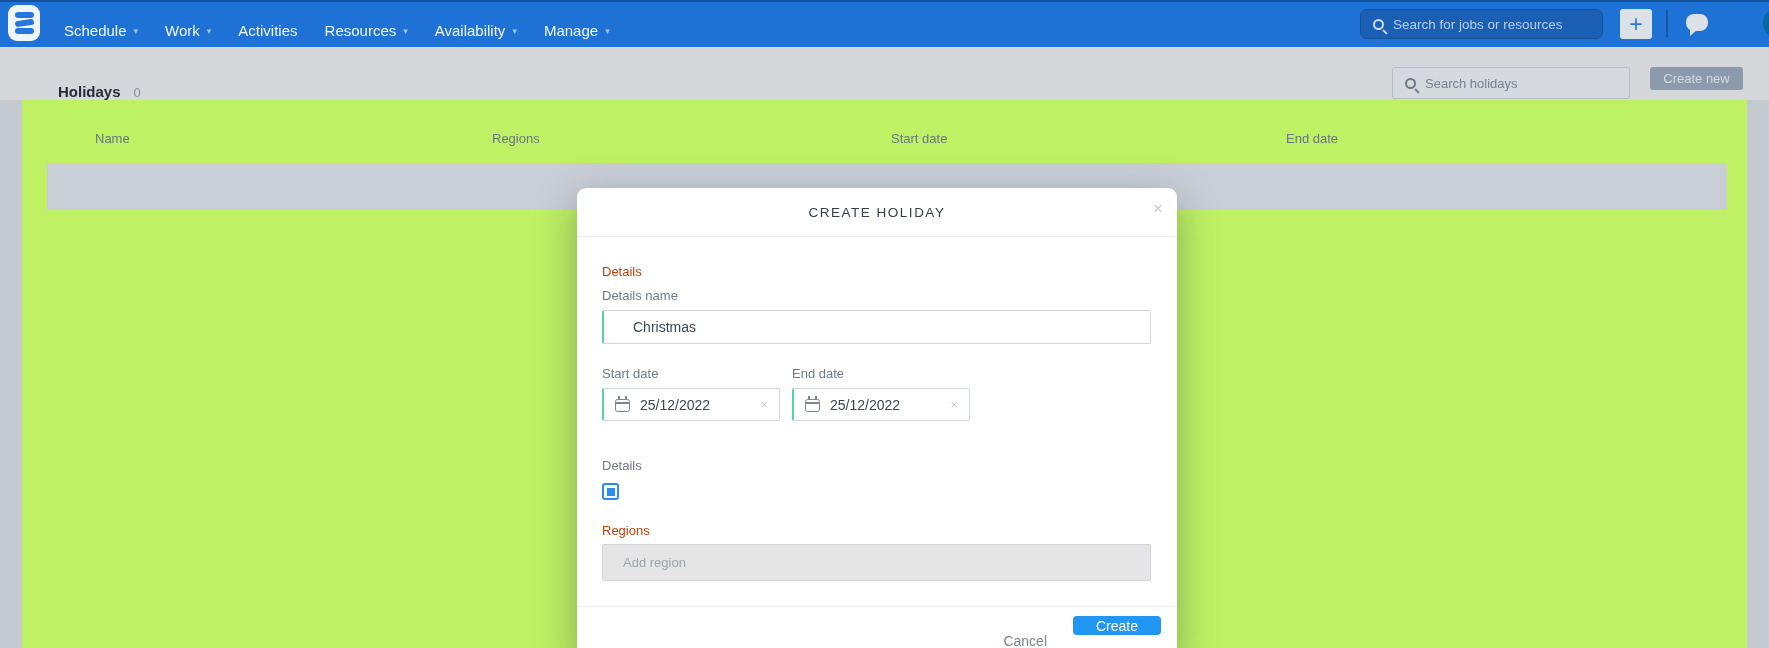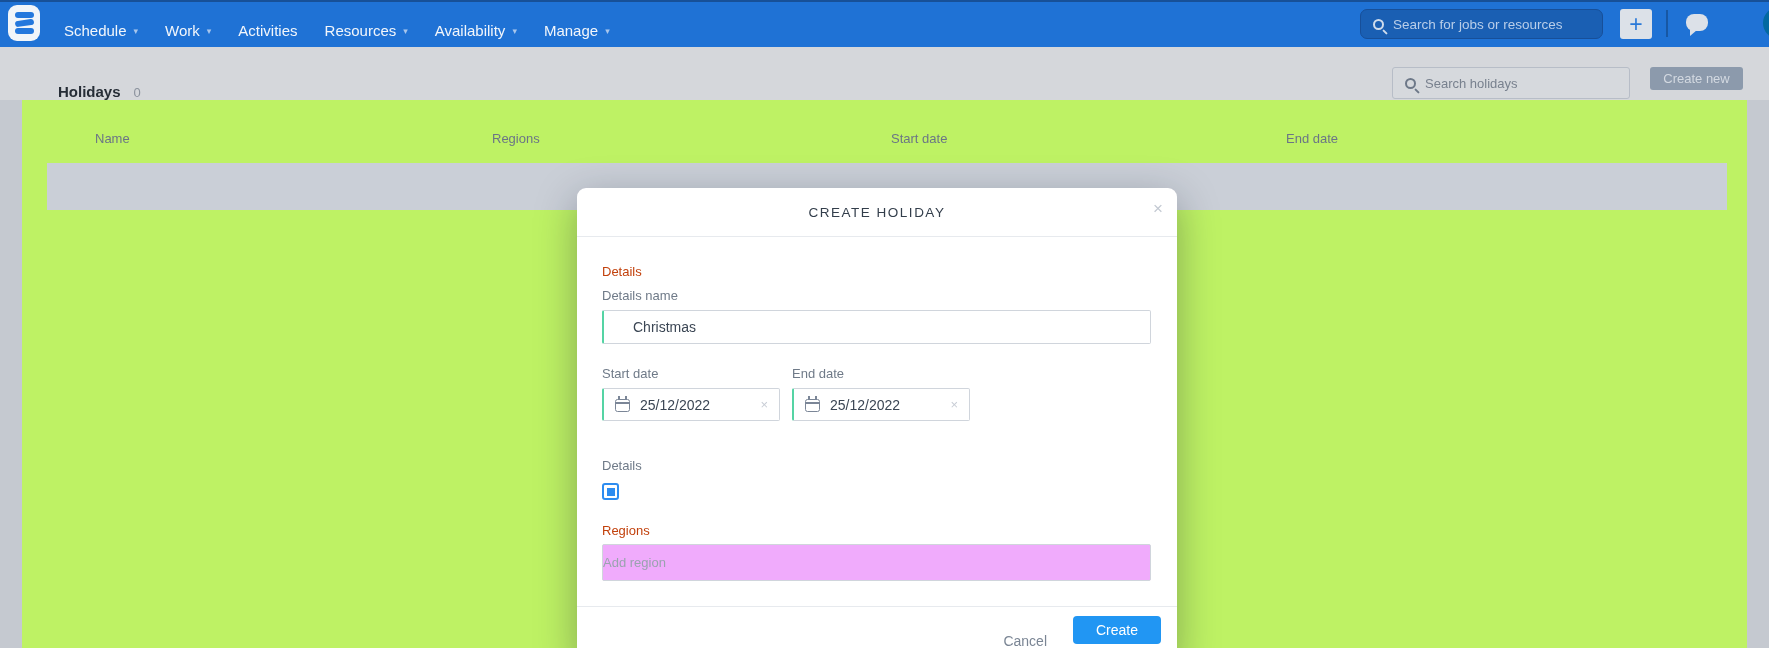--- a/index.html
+++ b/index.html
@@ -79,25 +79,25 @@
   .date-field.end { left:215px; }
   .cal-icon { position:relative; width:15px; height:13px; border:1.5px solid #7b8697; border-radius:2.5px; margin:2px 0 0 11px; flex:0 0 auto; }
   .cal-icon::before { content:""; position:absolute; top:-4px; left:2px; width:2px; height:4px; background:#7b8697; box-shadow:7px 0 0 #7b8697; }
   .cal-icon::after { content:""; position:absolute; top:2px; left:0; right:0; height:1.5px; background:#7b8697; }
   .date-text { font-size:14px; color:#3b4654; margin-left:10px; }
   .clear-x { margin-left:auto; margin-right:11px; color:#c8cdd5; font-size:13px; cursor:pointer; }
   .checkbox { position:absolute; left:25px; top:295px; width:17px; height:17px; border:2px solid #2d8cf0; border-radius:3px;
               background:#fff; cursor:pointer; }
   .checkbox.checked::after { content:""; position:absolute; left:2.5px; top:2.5px; width:8px; height:8px; background:#2d8cf0; }
   .regions-input { position:absolute; left:25px; top:356px; width:549px; height:37px; border:1px solid #d0d5dc; border-radius:2px;
-                   padding-left:0; font-size:13px; color:#3b4654; outline:none; font-family:"Liberation Sans",sans-serif; background:#f0abfc; }
+                   padding-left:20px; font-size:13px; color:#3b4654; outline:none; font-family:"Liberation Sans",sans-serif; background:#e5e5e5; }
   .regions-input::placeholder { color:#9aa3af; }
   .cancel-btn { position:absolute; right:130px; top:426px; height:54px; display:flex; align-items:center;
                 font-size:14px; color:#7a8594; background:none; border:none; cursor:pointer; font-family:"Liberation Sans",sans-serif; }
-  .create-btn { position:absolute; left:496px; top:428px; width:88px; height:28px; background:#2196f3; border:none;
+  .create-btn { position:absolute; left:496px; top:428px; width:88px; height:19px; background:#2196f3; border:none;
                 border-radius:4px; color:#ffffff; font-size:14px; cursor:pointer; font-family:"Liberation Sans",sans-serif; }
 </style>
 </head>
 <body>
 
 <div class="nav">
   <div class="nav-topline"></div>
   <div class="logo-tile">
     <div class="logo-bar"></div>
     <div class="logo-bar mid"></div>

